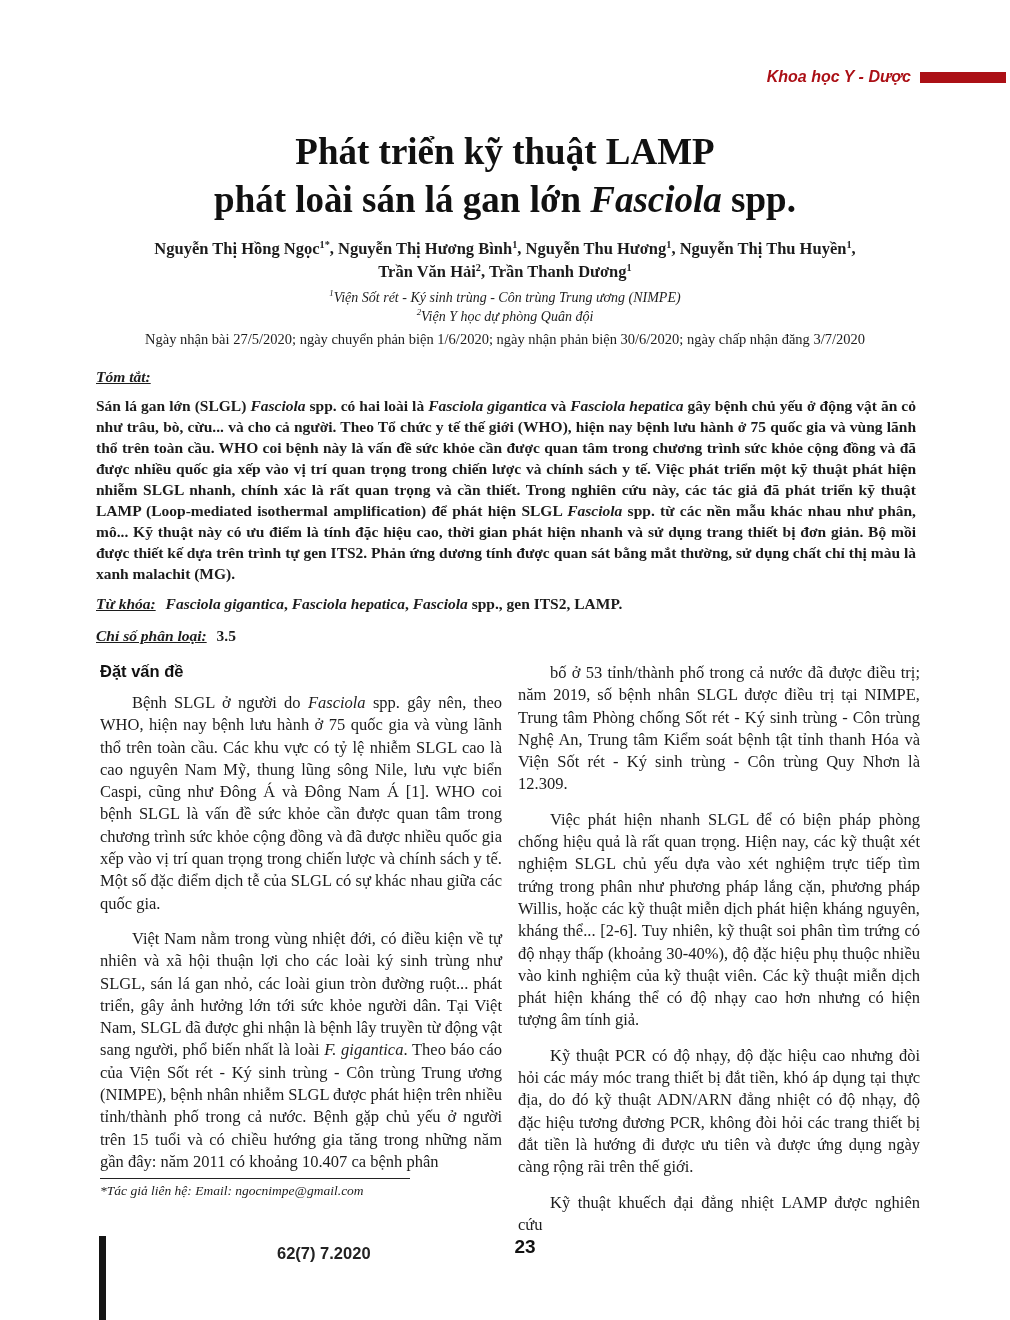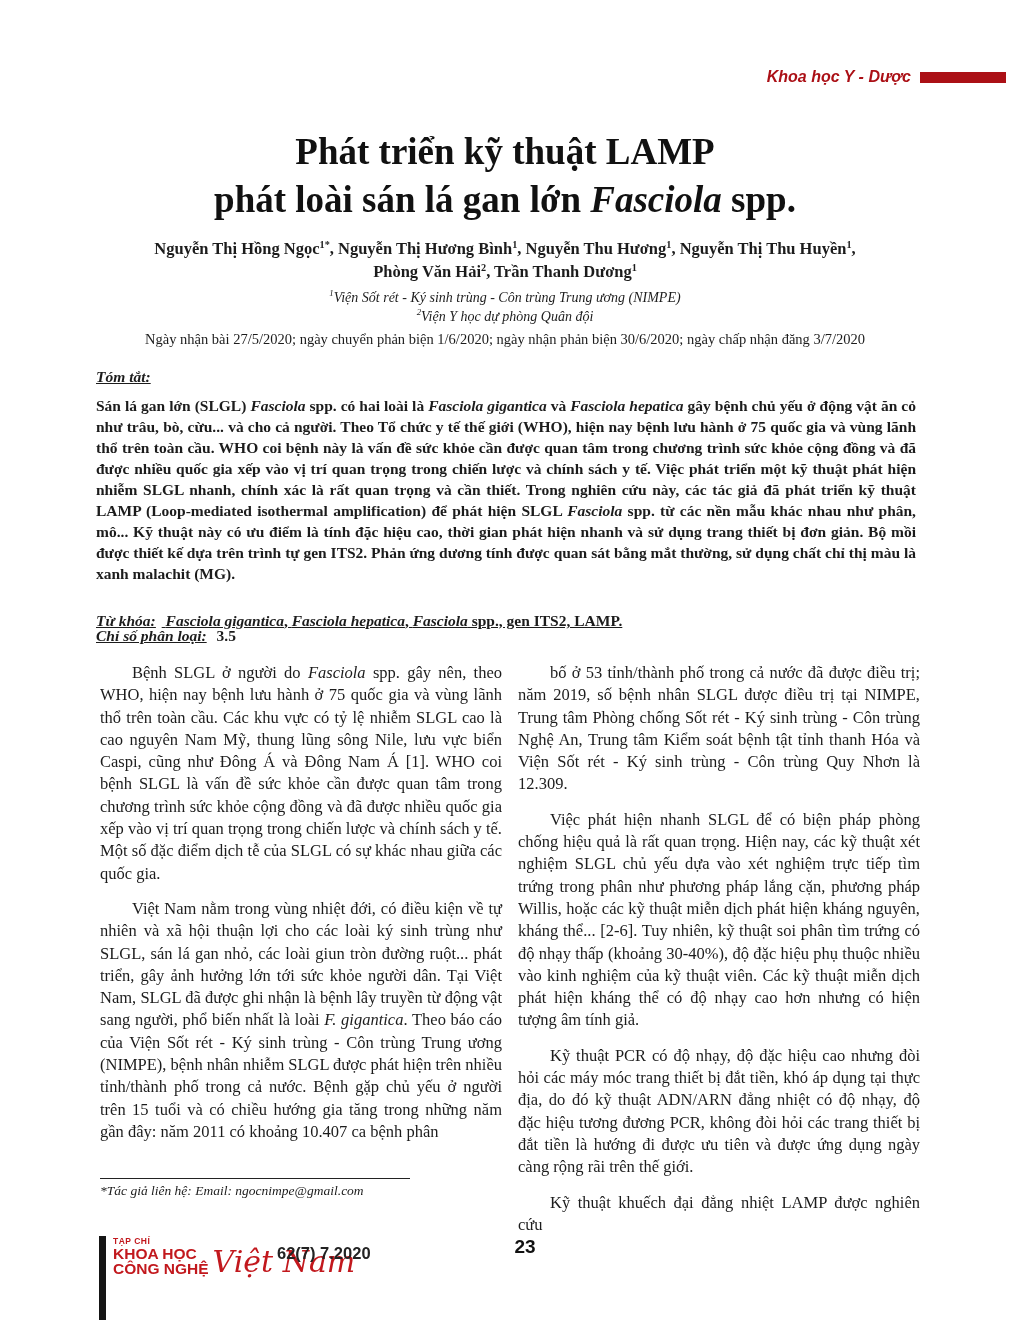--- a/index.html
+++ b/index.html
@@ -64,21 +64,21 @@
   .abstract-body{
     margin-top:9px;
     font-weight:bold;font-size:15.5px;line-height:21px;
     text-align:justify;
   }
   .kw-line{
     position:absolute;left:96px;width:820px;
     font-weight:bold;font-size:15.5px;
   }
   .kw-line .run-head{margin-right:6px;}
-  #keywords{top:612px;text-decoration:underline;}
+  #keywords{top:595px;}
   #classification{top:627px;}
 
   
   .columns{
     position:absolute;top:662px;left:100px;width:820px;
     display:flex;gap:16px;
   }
   .col{width:402px;}
   .col p{
     font-size:16.5px;line-height:22.3px;text-align:justify;
@@ -137,21 +137,21 @@
     <span class="header-bar"></span>
   </div>
 
   <div class="title">
     <div>Phát triển kỹ thuật LAMP</div>
     <div><span>phát loài sán lá gan lớn </span><span class="it">Fasciola</span><span> spp.</span></div>
   </div>
 
   <div class="authors">
     <div><span>Nguyễn Thị Hồng Ngọc</span><sup>1*</sup><span>, Nguyễn Thị Hương Bình</span><sup>1</sup><span>, Nguyễn Thu Hương</span><sup>1</sup><span>, Nguyễn Thị Thu Huyền</span><sup>1</sup><span>,</span></div>
-    <div><span>Phòng Văn Hải</span><sup>2</sup><span>, Trần Thanh Dương</span><sup>1</sup></div>
+    <div><span>Trần Văn Hải</span><sup>2</sup><span>, Trần Thanh Dương</span><sup>1</sup></div>
   </div>
 
   <div class="affiliations">
     <div><sup>1</sup><span>Viện Sốt rét - Ký sinh trùng - Côn trùng Trung ương (NIMPE)</span></div>
     <div><sup>2</sup><span>Viện Y học dự phòng Quân đội</span></div>
   </div>
 
   <div class="dates">Ngày nhận bài 27/5/2020; ngày chuyển phản biện 1/6/2020; ngày nhận phản biện 30/6/2020; ngày chấp nhận đăng 3/7/2020</div>
 
   <div class="abstract">
@@ -164,46 +164,37 @@
     <span class="it" style="font-style:normal;"><span class="it">Fasciola gigantica</span><span>, </span><span class="it">Fasciola hepatica</span><span>, </span><span class="it">Fasciola</span><span> spp., gen ITS2, LAMP.</span></span>
   </div>
 
   <div class="kw-line" id="classification">
     <span class="run-head">Chỉ số phân loại:</span>
     <span>3.5</span>
   </div>
 
   <div class="columns">
     <div class="col">
+      <h2 class="intro-heading">Đặt vấn đề</h2>
       <p><span>Bệnh SLGL ở người do </span><span class="it">Fasciola</span><span> spp. gây nên, theo WHO, hiện nay bệnh lưu hành ở 75 quốc gia và vùng lãnh thổ trên toàn cầu. Các khu vực có tỷ lệ nhiễm SLGL cao là cao nguyên Nam Mỹ, thung lũng sông Nile, lưu vực biển Caspi, cũng như Đông Á và Đông Nam Á [1]. WHO coi bệnh SLGL là vấn đề sức khỏe cần được quan tâm trong chương trình sức khỏe cộng đồng và đã được nhiều quốc gia xếp vào vị trí quan trọng trong chiến lược và chính sách y tế. Một số đặc điểm dịch tễ của SLGL có sự khác nhau giữa các quốc gia.</span></p>
       <p><span>Việt Nam nằm trong vùng nhiệt đới, có điều kiện về tự nhiên và xã hội thuận lợi cho các loài ký sinh trùng như SLGL, sán lá gan nhỏ, các loài giun tròn đường ruột... phát triển, gây ảnh hưởng lớn tới sức khỏe người dân. Tại Việt Nam, SLGL đã được ghi nhận là bệnh lây truyền từ động vật sang người, phổ biến nhất là loài </span><span class="it">F. gigantica</span><span>. Theo báo cáo của Viện Sốt rét - Ký sinh trùng - Côn trùng Trung ương (NIMPE), bệnh nhân nhiễm SLGL được phát hiện trên nhiều tỉnh/thành phố trong cả nước. Bệnh gặp chủ yếu ở người trên 15 tuổi và có chiều hướng gia tăng trong những năm gần đây: năm 2011 có khoảng 10.407 ca bệnh phân</span></p>
     </div>
     <div class="col">
       <p><span>bố ở 53 tỉnh/thành phố trong cả nước đã được điều trị; năm 2019, số bệnh nhân SLGL được điều trị tại NIMPE, Trung tâm Phòng chống Sốt rét - Ký sinh trùng - Côn trùng Nghệ An, Trung tâm Kiểm soát bệnh tật tỉnh thanh Hóa và Viện Sốt rét - Ký sinh trùng - Côn trùng Quy Nhơn là 12.309.</span></p>
       <p><span>Việc phát hiện nhanh SLGL để có biện pháp phòng chống hiệu quả là rất quan trọng. Hiện nay, các kỹ thuật xét nghiệm SLGL chủ yếu dựa vào xét nghiệm trực tiếp tìm trứng trong phân như phương pháp lắng cặn, phương pháp Willis, hoặc các kỹ thuật miễn dịch phát hiện kháng nguyên, kháng thể... [2-6]. Tuy nhiên, kỹ thuật soi phân tìm trứng có độ nhạy thấp (khoảng 30-40%), độ đặc hiệu phụ thuộc nhiều vào kinh nghiệm của kỹ thuật viên. Các kỹ thuật miễn dịch phát hiện kháng thể có độ nhạy cao hơn nhưng có hiện tượng âm tính giả.</span></p>
       <p><span>Kỹ thuật PCR có độ nhạy, độ đặc hiệu cao nhưng đòi hỏi các máy móc trang thiết bị đắt tiền, khó áp dụng tại thực địa, do đó kỹ thuật ADN/ARN đẳng nhiệt có độ nhạy, độ đặc hiệu tương đương PCR, không đòi hỏi các trang thiết bị đắt tiền là hướng đi được ưu tiên và được ứng dụng ngày càng rộng rãi trên thế giới.</span></p>
       <p><span>Kỹ thuật khuếch đại đẳng nhiệt LAMP được nghiên cứu</span></p>
     </div>
   </div>
 
   <div class="footnote">
     <div class="footnote-rule"></div>
     <div class="footnote-text">*Tác giả liên hệ: Email: ngocnimpe@gmail.com</div>
   </div>
 
   <div class="footer-bar"></div>
 
-  <div class="logo">
-    <div class="logo-small">TẠP CHÍ</div>
-    <div class="logo-row">
-      <div class="logo-stack">
-        <div>KHOA HỌC</div>
-        <div>CÔNG NGHỆ</div>
-      </div>
-      <div class="logo-name">Việt Nam</div>
-    </div>
-  </div>
 
   <div class="footer-issue">62(7) 7.2020</div>
 
   <div class="page-number">23</div>
 
 </div>
 
 </body></html>

